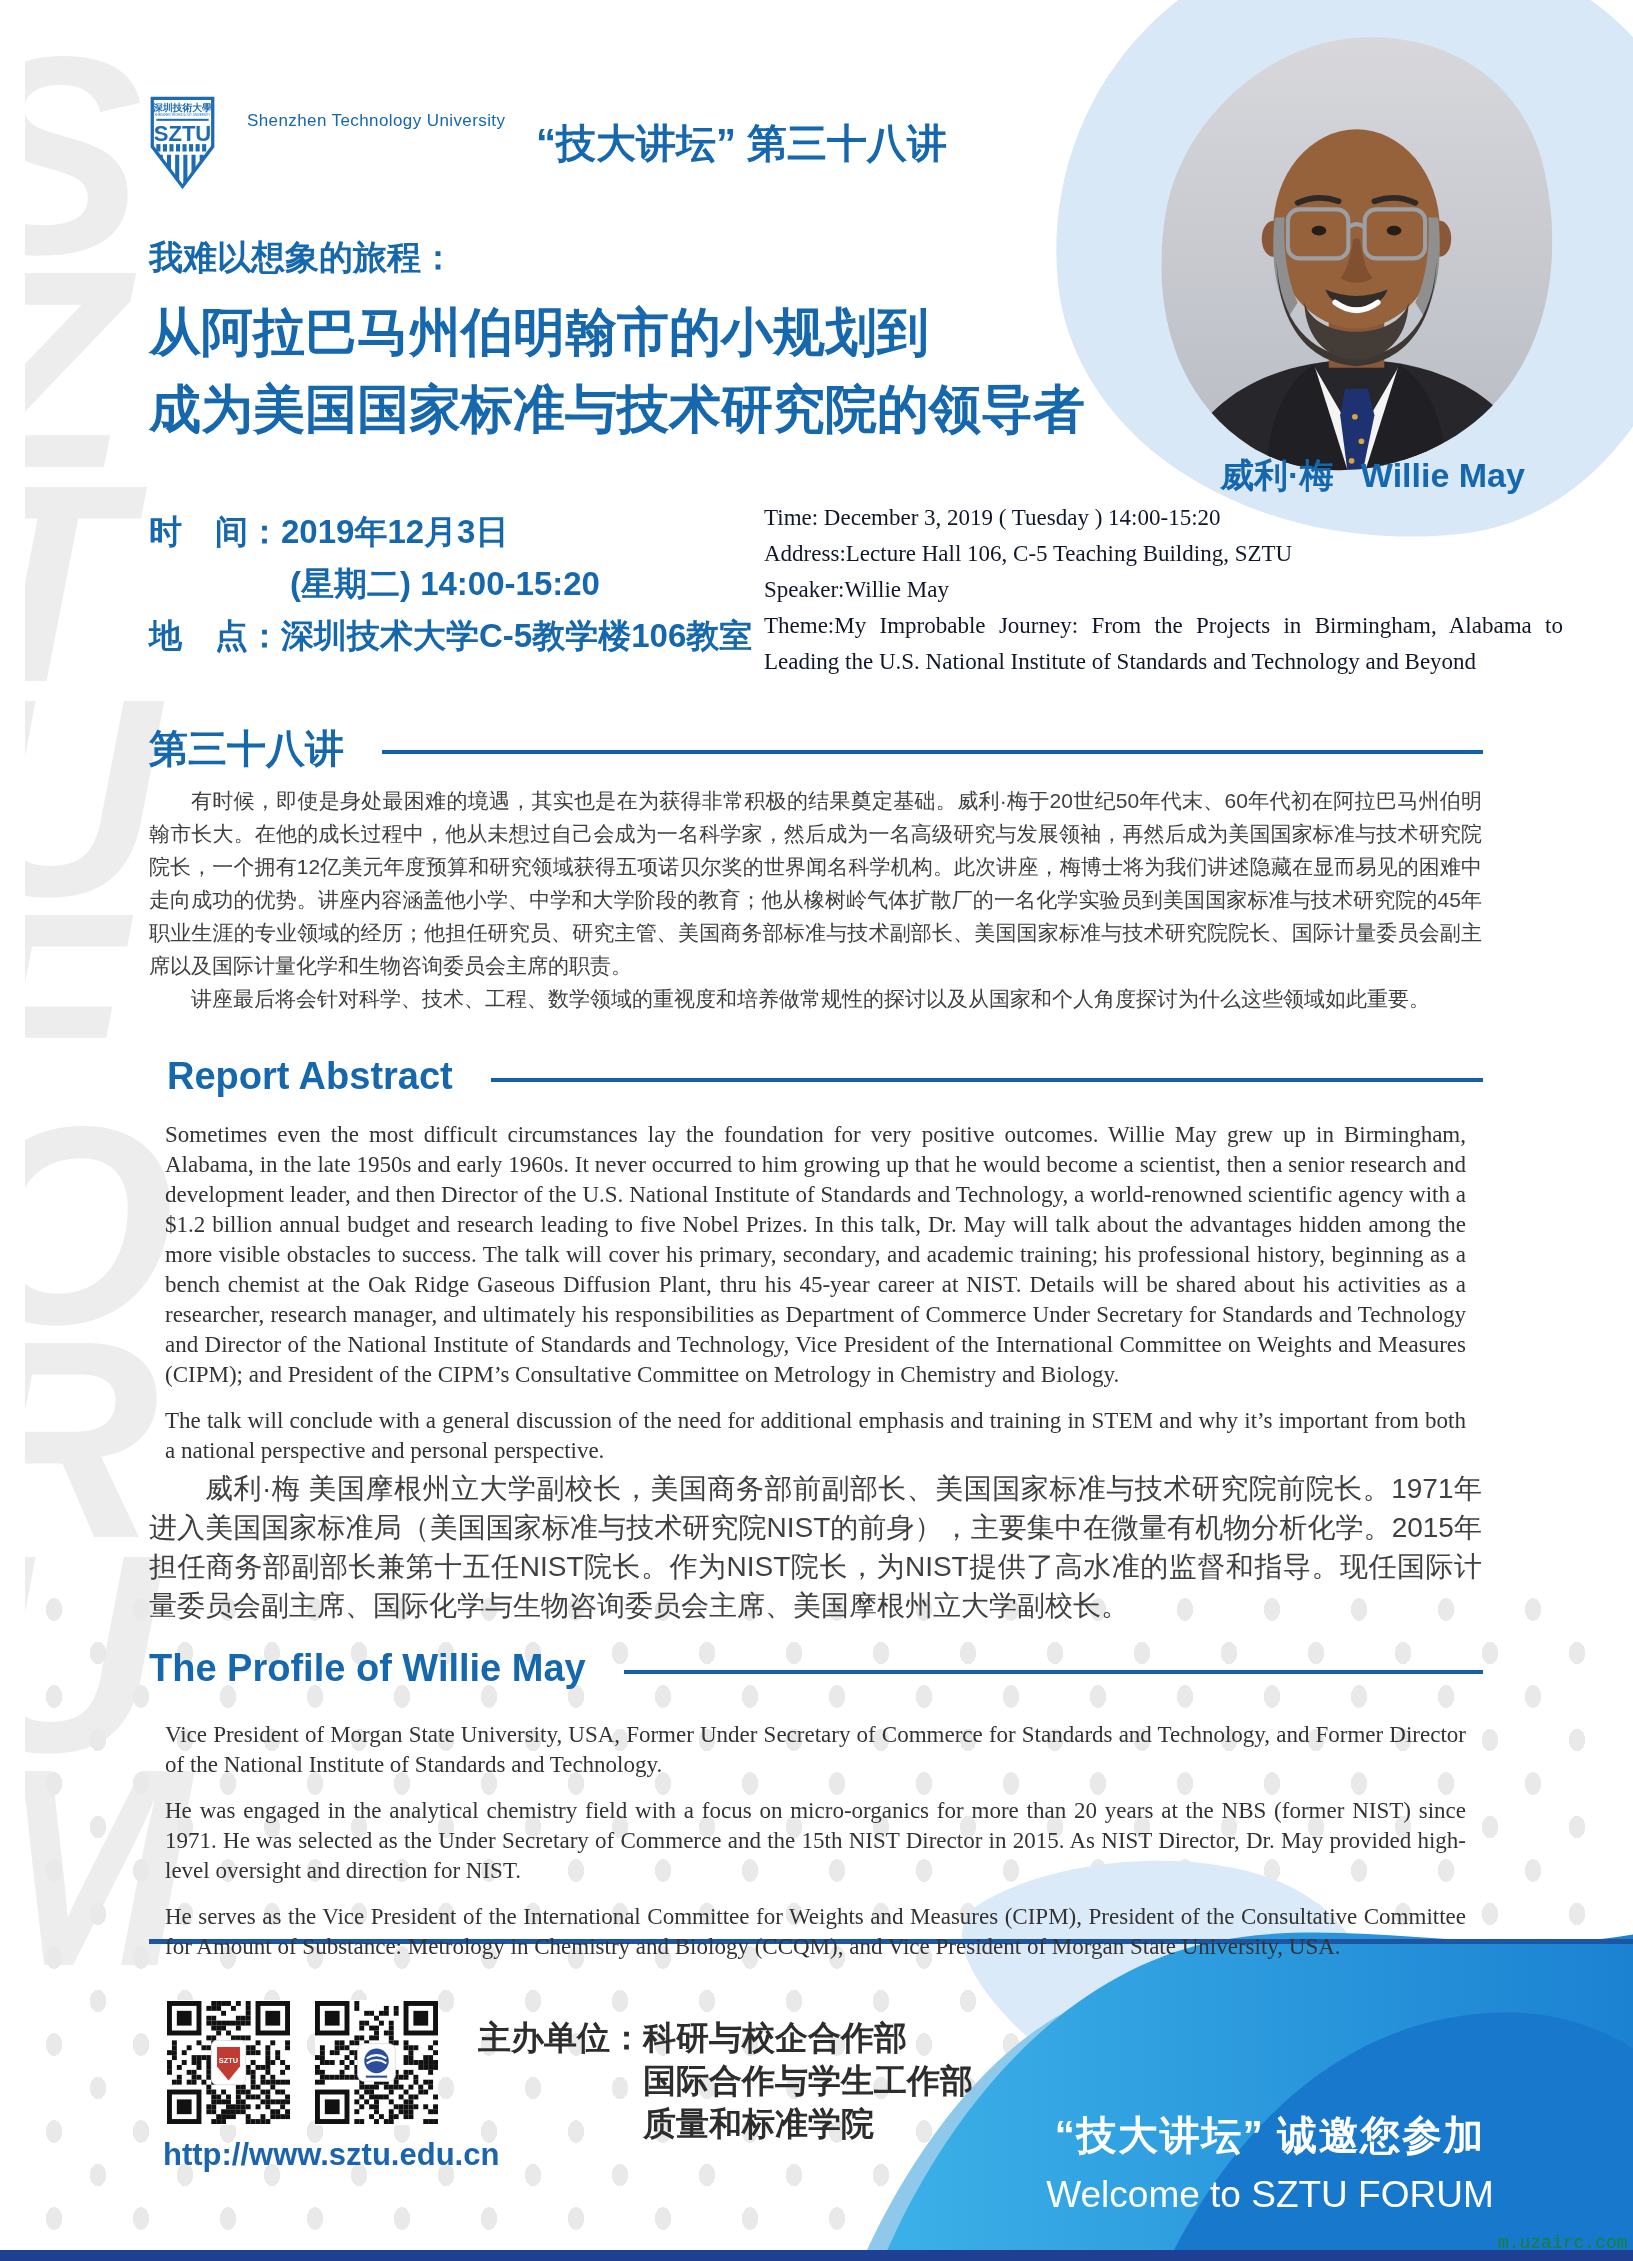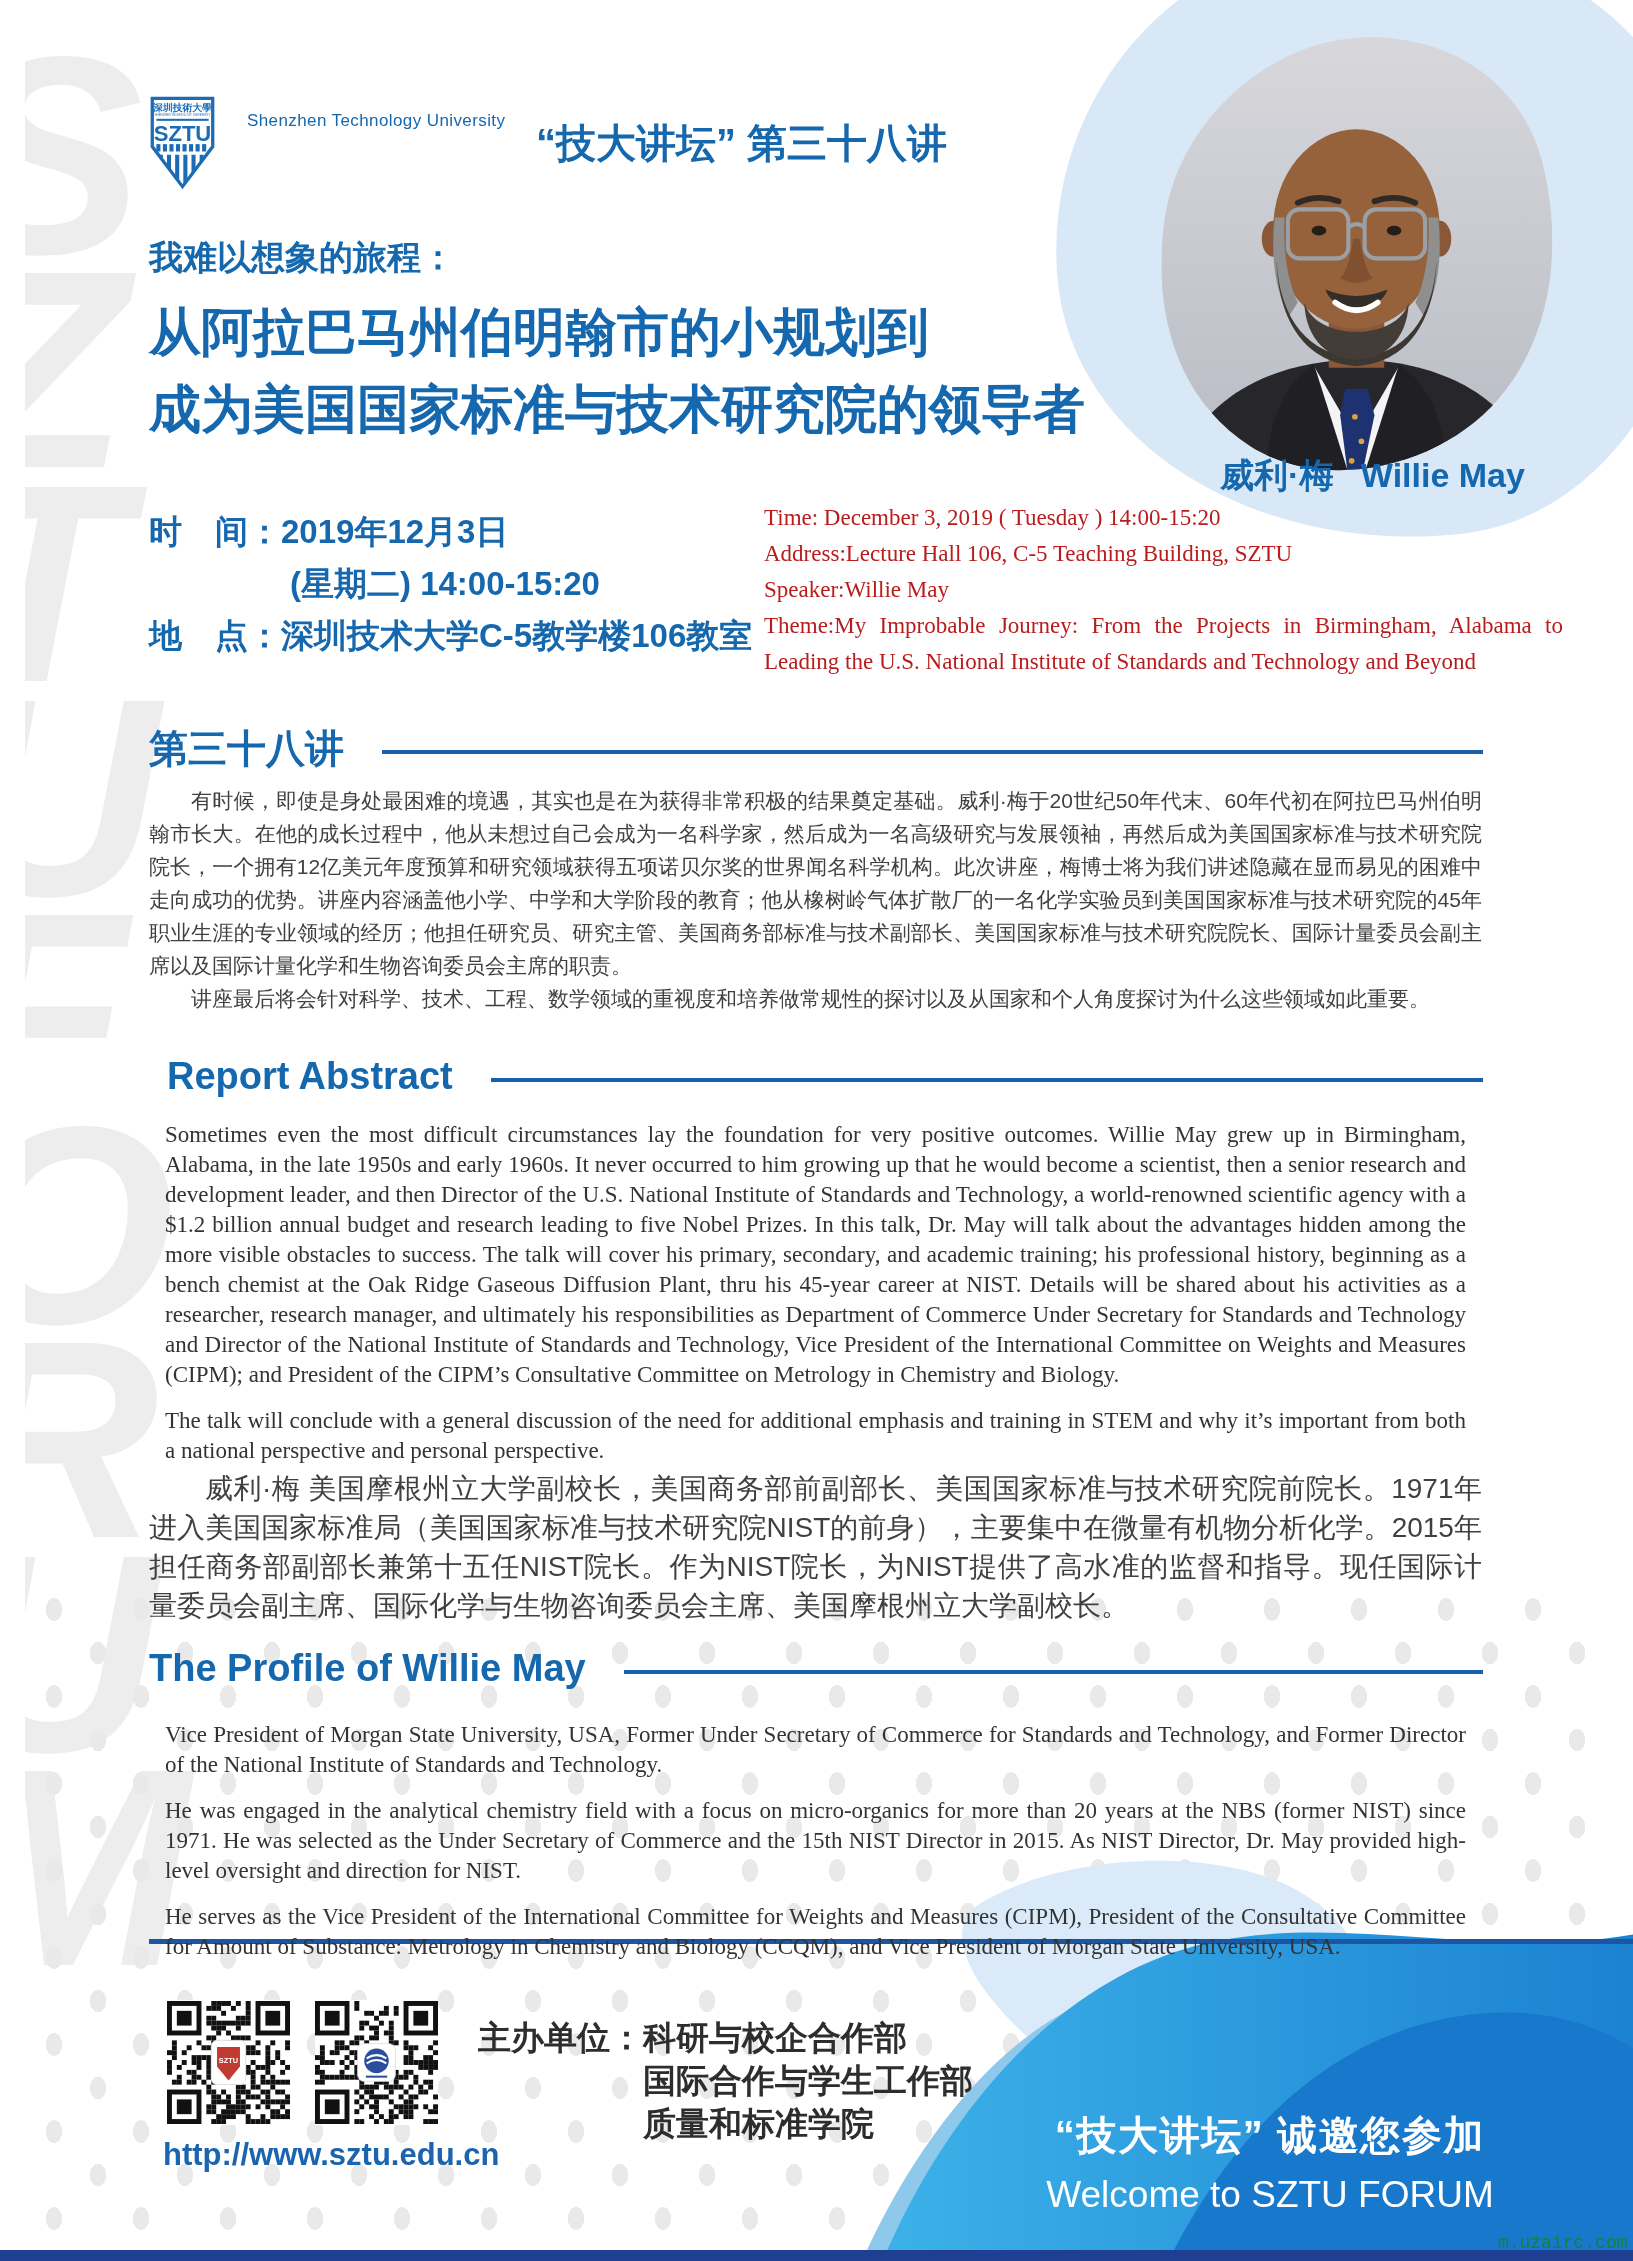--- a/index.html
+++ b/index.html
@@ -41,21 +41,21 @@
   #portrait{position:absolute;left:1144px;top:33px;width:425px;height:445px;z-index:3;}
   #speaker-name{position:absolute;left:1160px;top:453px;width:425px;z-index:5;
     text-align:center;font-size:34px;font-weight:600;color:#1567ae;white-space:nowrap;}
   #speaker-name .en{margin-left:18px;}
   
   #sched-cn{position:absolute;left:149px;top:506px;z-index:5;color:#1567ae;
     font-size:33px;font-weight:700;line-height:52px;white-space:nowrap;}
   #sched-cn .indent{padding-left:141px;}
   #sched-en{position:absolute;left:764px;top:500px;width:799px;z-index:5;
     font-family:"Liberation Serif","DejaVu Serif",serif;font-size:23px;
-    line-height:36px;color:#b91c1c;text-align:justify;}
+    line-height:36px;color:#0f172a;text-align:justify;}
   
   .sec-head{position:absolute;left:149px;right:151px;z-index:5;display:flex;align-items:center;}
   .sec-head h2{margin:0;font-size:39px;font-weight:800;color:#1567ae;white-space:nowrap;}
   .sec-head h2.en{font-size:38px;}
   .sec-head .rule{flex:1;height:4.1px;background:#1660aa;margin-left:38px;margin-top:6.5px;}
   .cn-body{position:absolute;left:149px;width:1333px;z-index:5;color:#404040;
     font-size:21px;line-height:33px;text-align:justify;}
   .cn-body p{margin:0;text-indent:2em;}
   .en-body{position:absolute;left:149px;width:1333px;z-index:5;color:#333333;
     font-family:"Liberation Serif","DejaVu Serif",serif;

